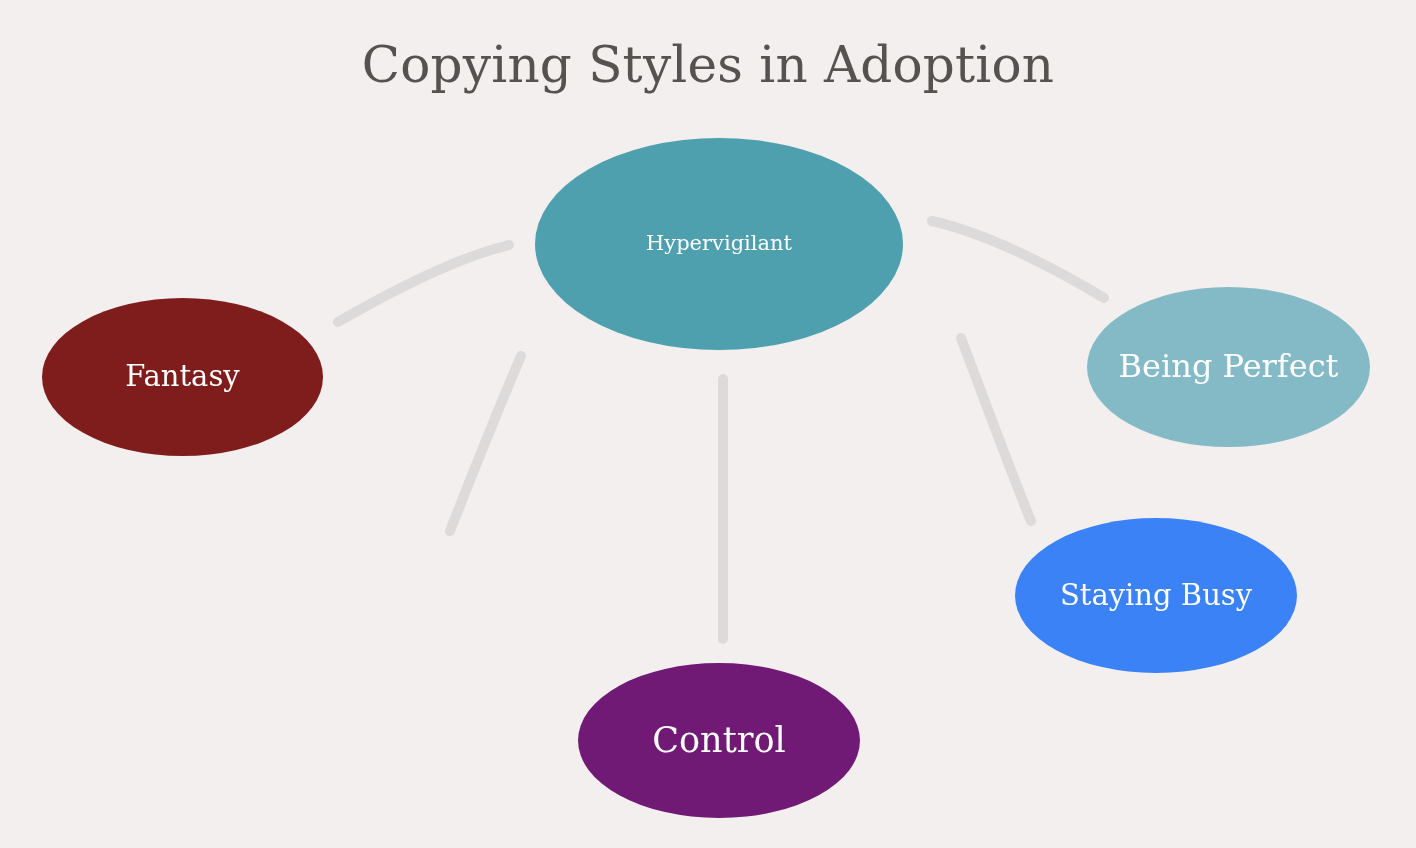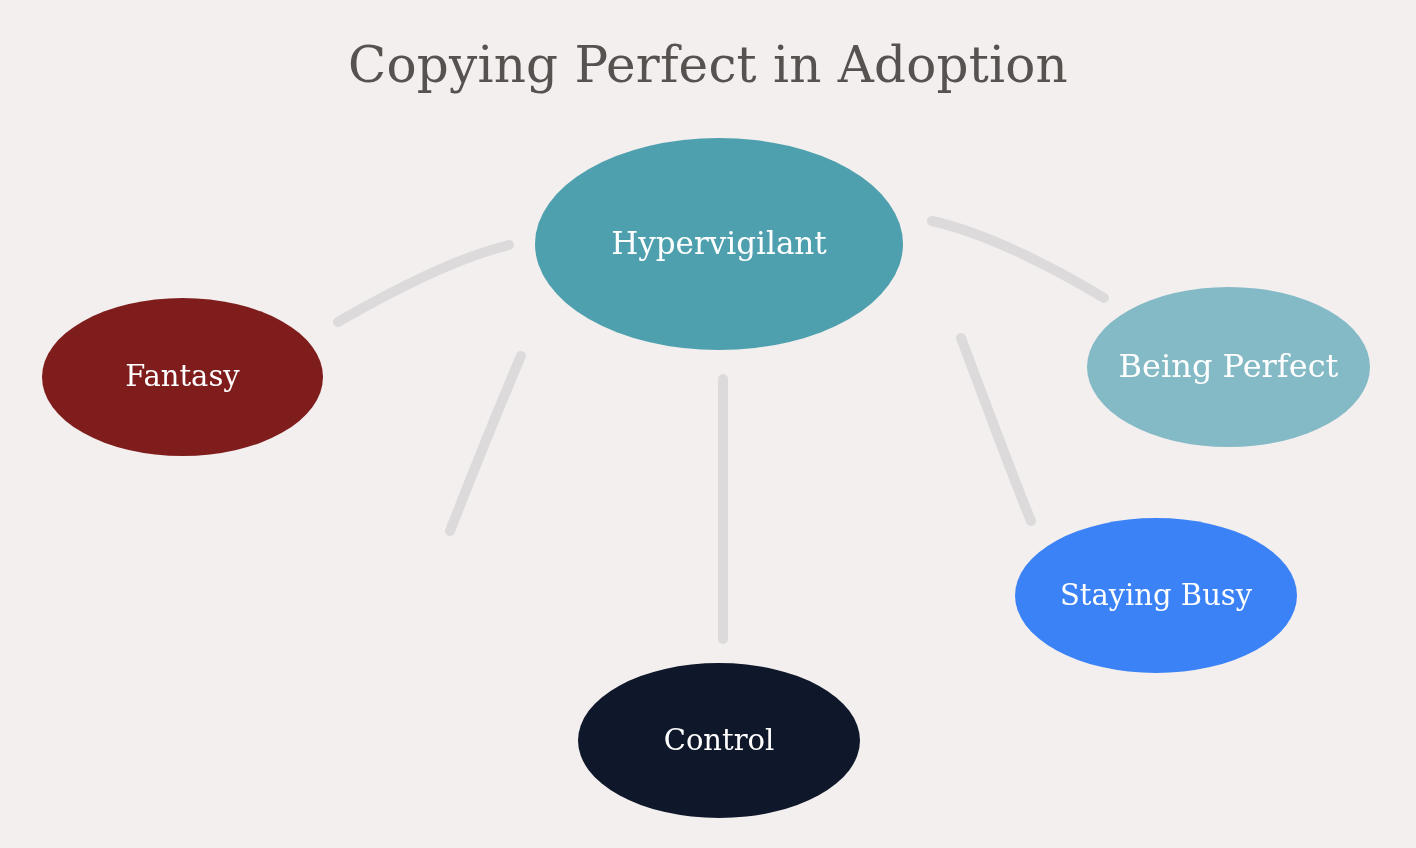--- a/index.html
+++ b/index.html
@@ -59,21 +59,21 @@
     width: 90%;
     line-height: 1.22;
     white-space: pre-line;
   }
   #node-center {
     left: 535px;
     top: 138px;
     width: 368px;
     height: 212px;
     background: #4fa0ae;
-    font-size: 31px;
+    font-size: 21px;
   }
   #node-fantasy {
     left: 42px;
     top: 298px;
     width: 281px;
     height: 158px;
     background: #7f1d1d;
     font-size: 29px;
   }
   #node-avoidance {
@@ -82,22 +82,22 @@
     width: 282px;
     height: 156px;
     background: #84b9c6;
     font-size: 29px;
   }
   #node-control {
     left: 578px;
     top: 663px;
     width: 282px;
     height: 155px;
-    background: #0f172a;
-    font-size: 29px;
+    background: #701a75;
+    font-size: 35px;
   }
   #node-staying-busy {
     left: 1015px;
     top: 518px;
     width: 282px;
     height: 155px;
     background: #3b82f6;
     font-size: 29px;
   }
   #node-being-perfect {
@@ -107,21 +107,21 @@
     height: 160px;
     background: #84b9c6;
     font-size: 32px;
   }
 </style>
 </head>
 <body>
 
 <div id="stage">
 
-  <div id="title">Copying Perfect in Adoption</div>
+  <div id="title">Copying Styles in Adoption</div>
 
   <svg id="edges" viewBox="0 0 1416 848">
     <g fill="none" stroke="#dcdada" stroke-width="10" stroke-linecap="round">
       <path d="M 509 245 C 455 258 390 292 338 322"></path>
       <path d="M 521 356 C 500 405 470 480 450 531"></path>
       <path d="M 723 379 L 723 639"></path>
       <path d="M 961 338 C 980 388 1010 470 1031 521"></path>
       <path d="M 932 221 C 986 233 1053 267 1104 298"></path>
     </g>
   </svg>

